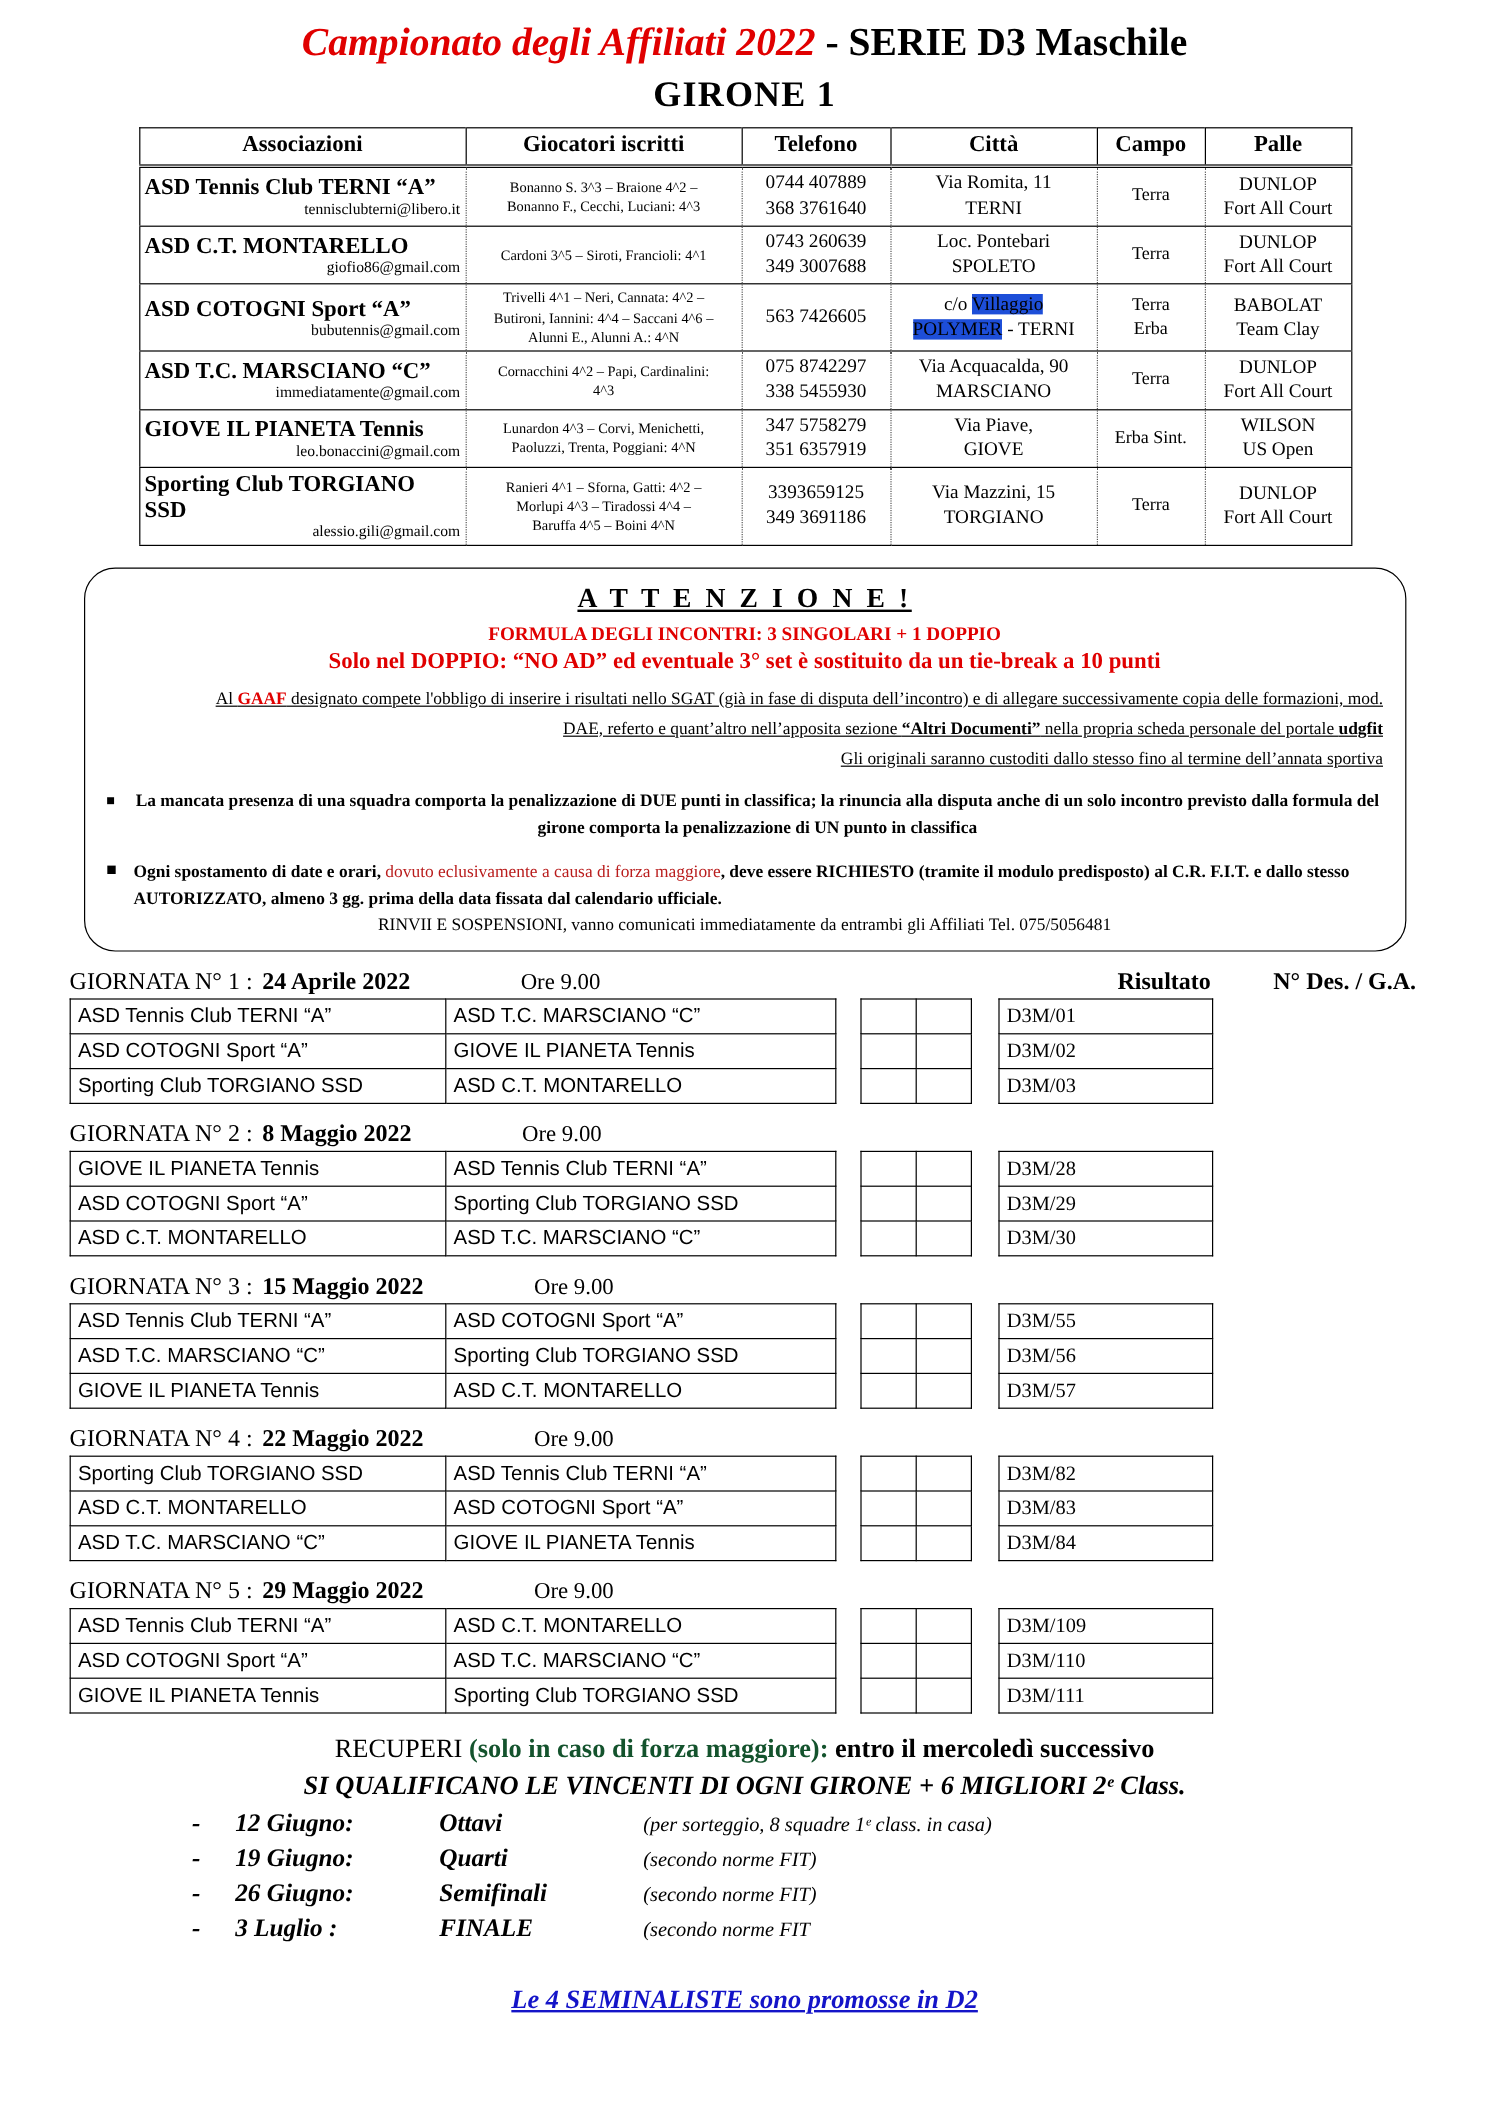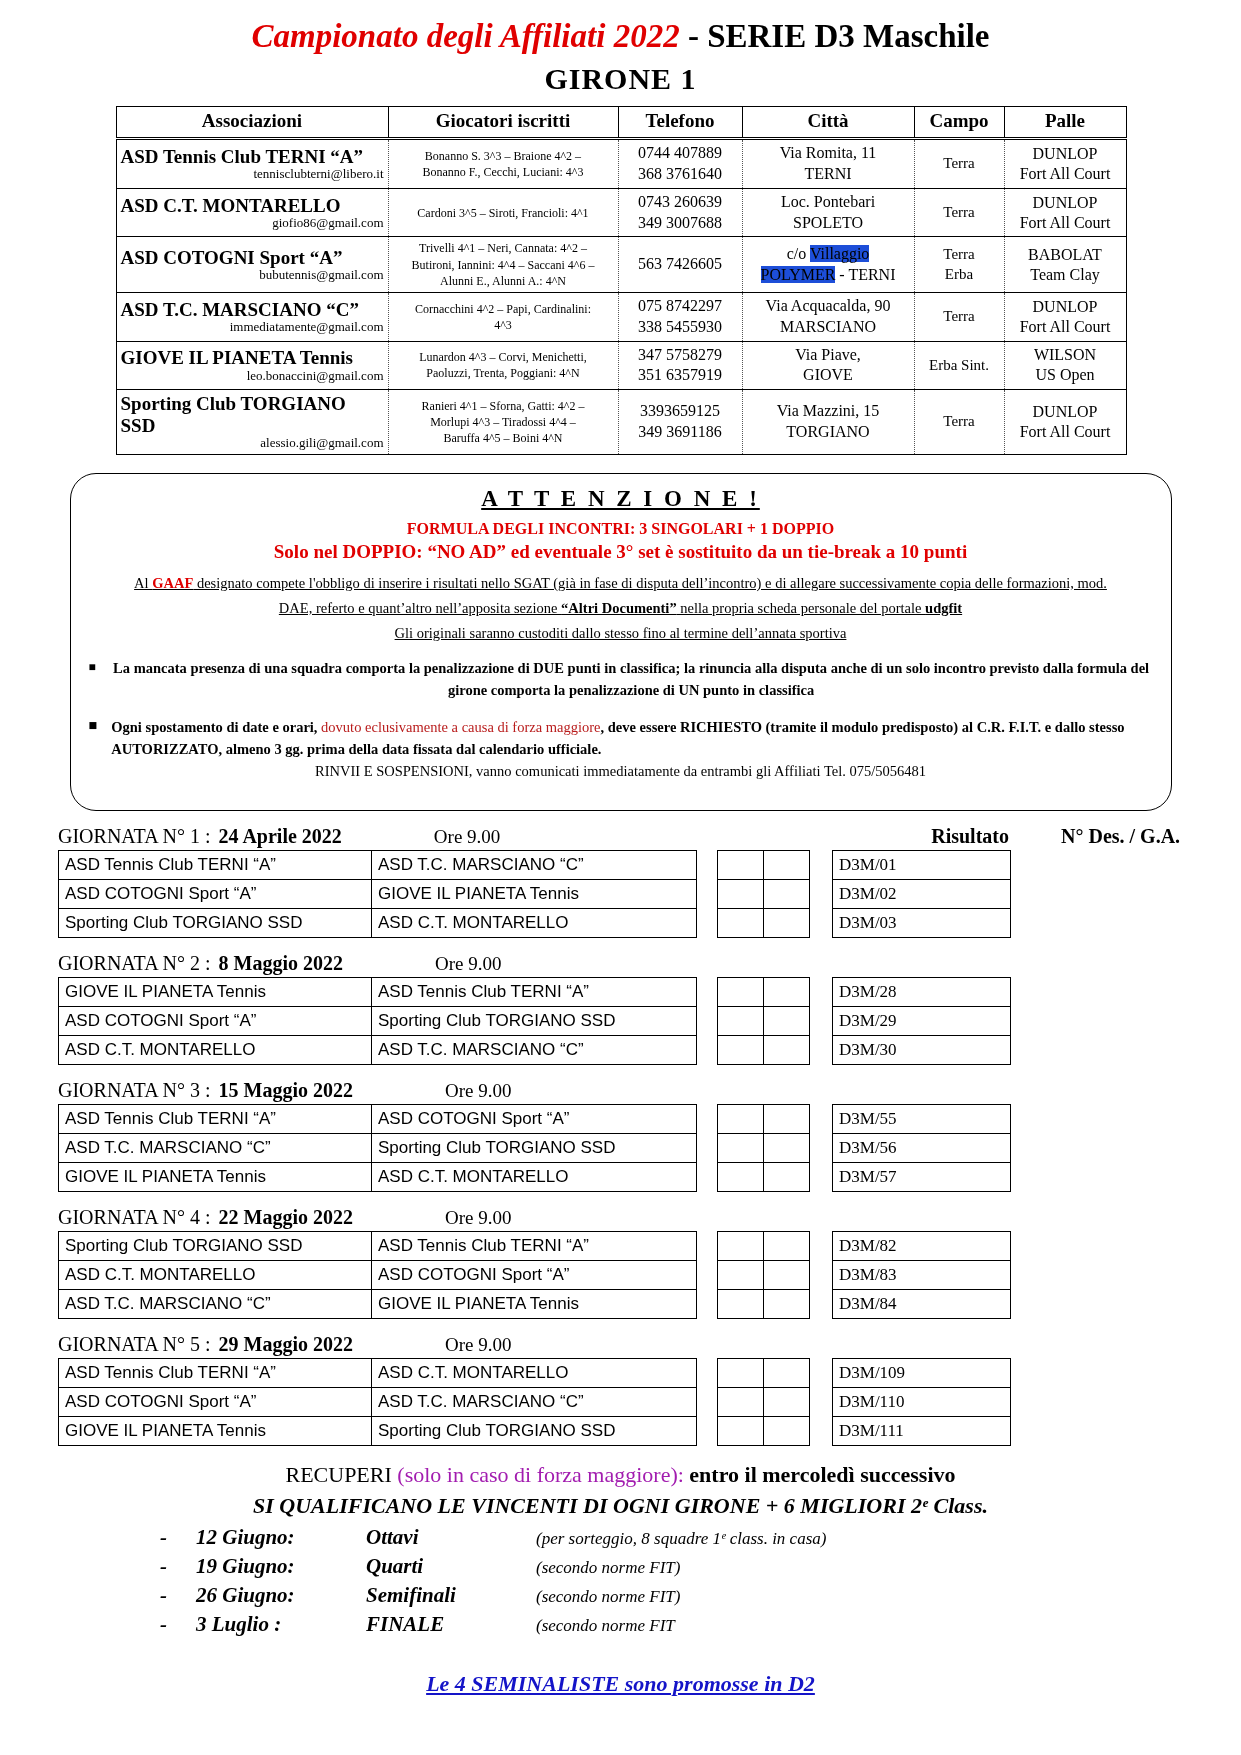--- a/index.html
+++ b/index.html
@@ -44,27 +44,27 @@
   .players{font-size:12px;text-align:center;line-height:1.35;}
   .tel{font-size:16px;text-align:center;line-height:1.3;}
   .citta{font-size:16px;text-align:center;line-height:1.3;}
   .campo{font-size:15px;text-align:center;line-height:1.3;}
   .palle{font-size:16px;text-align:center;line-height:1.25;}
   .hl{background:#1d4ed8;}
 
   
   .att-box{
     margin:18px auto 0 auto;width:1102px;border:1.5px solid #000;border-radius:26px;
-    padding:10px 18px 30px 18px;box-sizing:border-box;
+    padding:10px 18px 12px 18px;box-sizing:border-box;
   }
   .att-title{text-align:center;font-size:23px;font-weight:bold;letter-spacing:3px;
     text-decoration:underline;margin:2px 0 6px 0;}
   .att-red{color:#e00000;font-weight:bold;text-align:center;font-size:16px;line-height:1.35;}
   .att-red2{color:#e00000;font-weight:bold;text-align:center;font-size:19px;line-height:1.35;margin-bottom:8px;}
-  .att-p{font-size:14.5px;text-align:center;line-height:1.45;text-decoration:underline;margin:4px 0;}
+  .att-p{font-size:14.5px;text-align:right;line-height:1.45;text-decoration:underline;margin:4px 0;}
   .gaaf{color:#e00000;font-weight:bold;}
   .att-bullet{display:flex;gap:14px;margin:14px 0 0 0;font-size:14.5px;}
   .att-bullet .sq{font-size:12px;line-height:1.6;}
   .att-bullet .btxt{flex:1;text-align:center;font-weight:bold;line-height:1.5;}
   .att-bullet2{display:flex;gap:14px;margin:16px 0 0 0;font-size:14.5px;}
   .att-bullet2 .btxt{flex:1;line-height:1.5;font-weight:bold;}
   .red-in{color:#b91c1c;font-weight:normal;}
   .att-last{text-align:center;font-size:14.5px;font-weight:normal;margin-top:2px;}
 
   
@@ -84,21 +84,21 @@
   .mc2{width:312px;}
   .res-tab{border-collapse:collapse;table-layout:fixed;margin-left:20px;}
   .res-tab td{border:1px solid #000;height:26px;width:43px;}
   .des-tab{border-collapse:collapse;table-layout:fixed;margin-left:22px;}
   .des-tab td{border:1px solid #000;height:26px;width:165px;padding:1px 6px;
     font-size:17px;font-family:"Liberation Serif",serif;}
 
   
   .footer{margin-top:6px;}
   .rec-line{text-align:center;font-size:22px;line-height:1.4;}
-  .rec-line .r{color:#a21caf;font-weight:normal;}
+  .rec-line .r{color:#14532d;font-weight:bold;}
   .rec-line .b{font-weight:bold;}
   .qual-line{text-align:center;font-size:22px;font-style:italic;font-weight:bold;margin-top:2px;}
   .rounds{margin:6px 0 0 160px;}
   .rnd{display:flex;align-items:baseline;font-size:21px;font-style:italic;font-weight:bold;margin:4px 0;}
   .rnd .dash{width:36px;}
   .rnd .date{width:170px;}
   .rnd .name{width:170px;}
   .rnd .note{font-size:17px;font-weight:normal;font-style:italic;}
   .promo{text-align:center;margin-top:34px;font-size:22px;font-weight:bold;font-style:italic;
     color:#1414c8;text-decoration:underline;}

